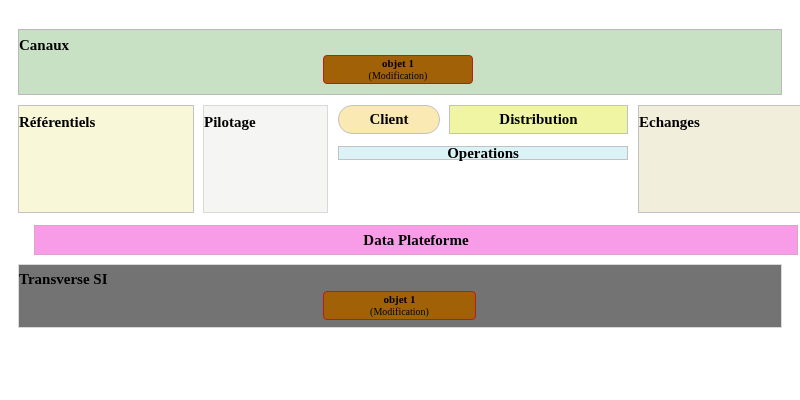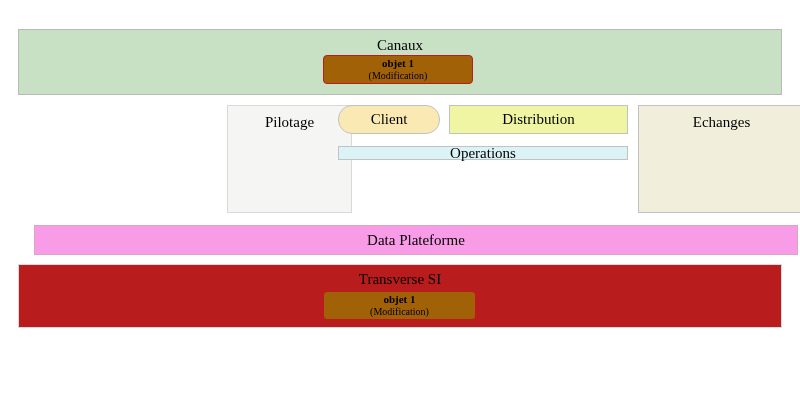--- a/index.html
+++ b/index.html
@@ -2,21 +2,21 @@
 <html><head>
 <meta charset="utf-8">
 <style>
   html,body { margin:0; padding:0; background:#ffffff; }
   .stage {
     position:relative; width:800px; height:400px; background:#ffffff;
     font-family:"Liberation Serif","DejaVu Serif",serif; color:#000;
     overflow:hidden;
   }
   .block { position:absolute; box-sizing:border-box; border:1px solid #c2c2c2; }
-  .block-title { font-weight:normal; font-size:15px; text-align:center; white-space:nowrap; }
+  .block-title { font-weight:bold; font-size:15px; text-align:left; white-space:nowrap; }
 
   
   .b-canaux { left:18px; top:29px; width:764px; height:66px; border-color:#b9b9b9; }
   .b-canaux .block-title { padding-top:7px; }
 
   
   .b-referentiels { left:18px;  top:105px; width:176px; height:108px; }
   .b-pilotage     { left:203px; top:105px; width:125px; height:108px; border-color:#d9d9d9; }
   .b-client       { left:338px; top:105px; width:102px; height:29px;border-radius:14px; }
   .b-distribution { left:449px; top:105px; width:179px; height:29px; }
@@ -48,22 +48,25 @@
 <div class="stage">
 
   <section class="block b-canaux" style="background: rgb(200, 225, 196);">
     <div class="block-title">Canaux</div>
   </section>
   <div class="objet objet-canaux">
     <div class="obj-title">objet 1</div>
     <div class="obj-sub">(Modification)</div>
   </div>
 
+  <section class="block tall b-referentiels" style="background: rgb(248, 247, 216);">
+    <div class="block-title">Référentiels</div>
+  </section>
 
-  <section class="block tall b-pilotage" style="background: rgb(245, 245, 244); margin-left: 24px;">
+  <section class="block tall b-pilotage" style="background: rgb(245, 245, 244);">
     <div class="block-title">Pilotage</div>
   </section>
 
   <section class="block short b-client" style="background: rgb(251, 233, 180);">
     <div class="block-title">Client</div>
   </section>
 
   <section class="block short b-distribution" style="background: rgb(239, 245, 162);">
     <div class="block-title">Distribution</div>
   </section>
@@ -74,21 +77,21 @@
 
 
   <section class="block tall b-echanges" style="background: rgb(241, 239, 220);">
     <div class="block-title">Echanges</div>
   </section>
 
   <section class="block short b-data" style="background: rgb(249, 156, 231);">
     <div class="block-title">Data Plateforme</div>
   </section>
 
-  <section class="block b-transverse" style="background: #b91c1c;">
+  <section class="block b-transverse" style="background: #737373;">
     <div class="block-title">Transverse SI</div>
   </section>
   <div class="objet objet-transverse">
     <div class="obj-title">objet 1</div>
     <div class="obj-sub">(Modification)</div>
   </div>
 
 </div>
 
 </body></html>

